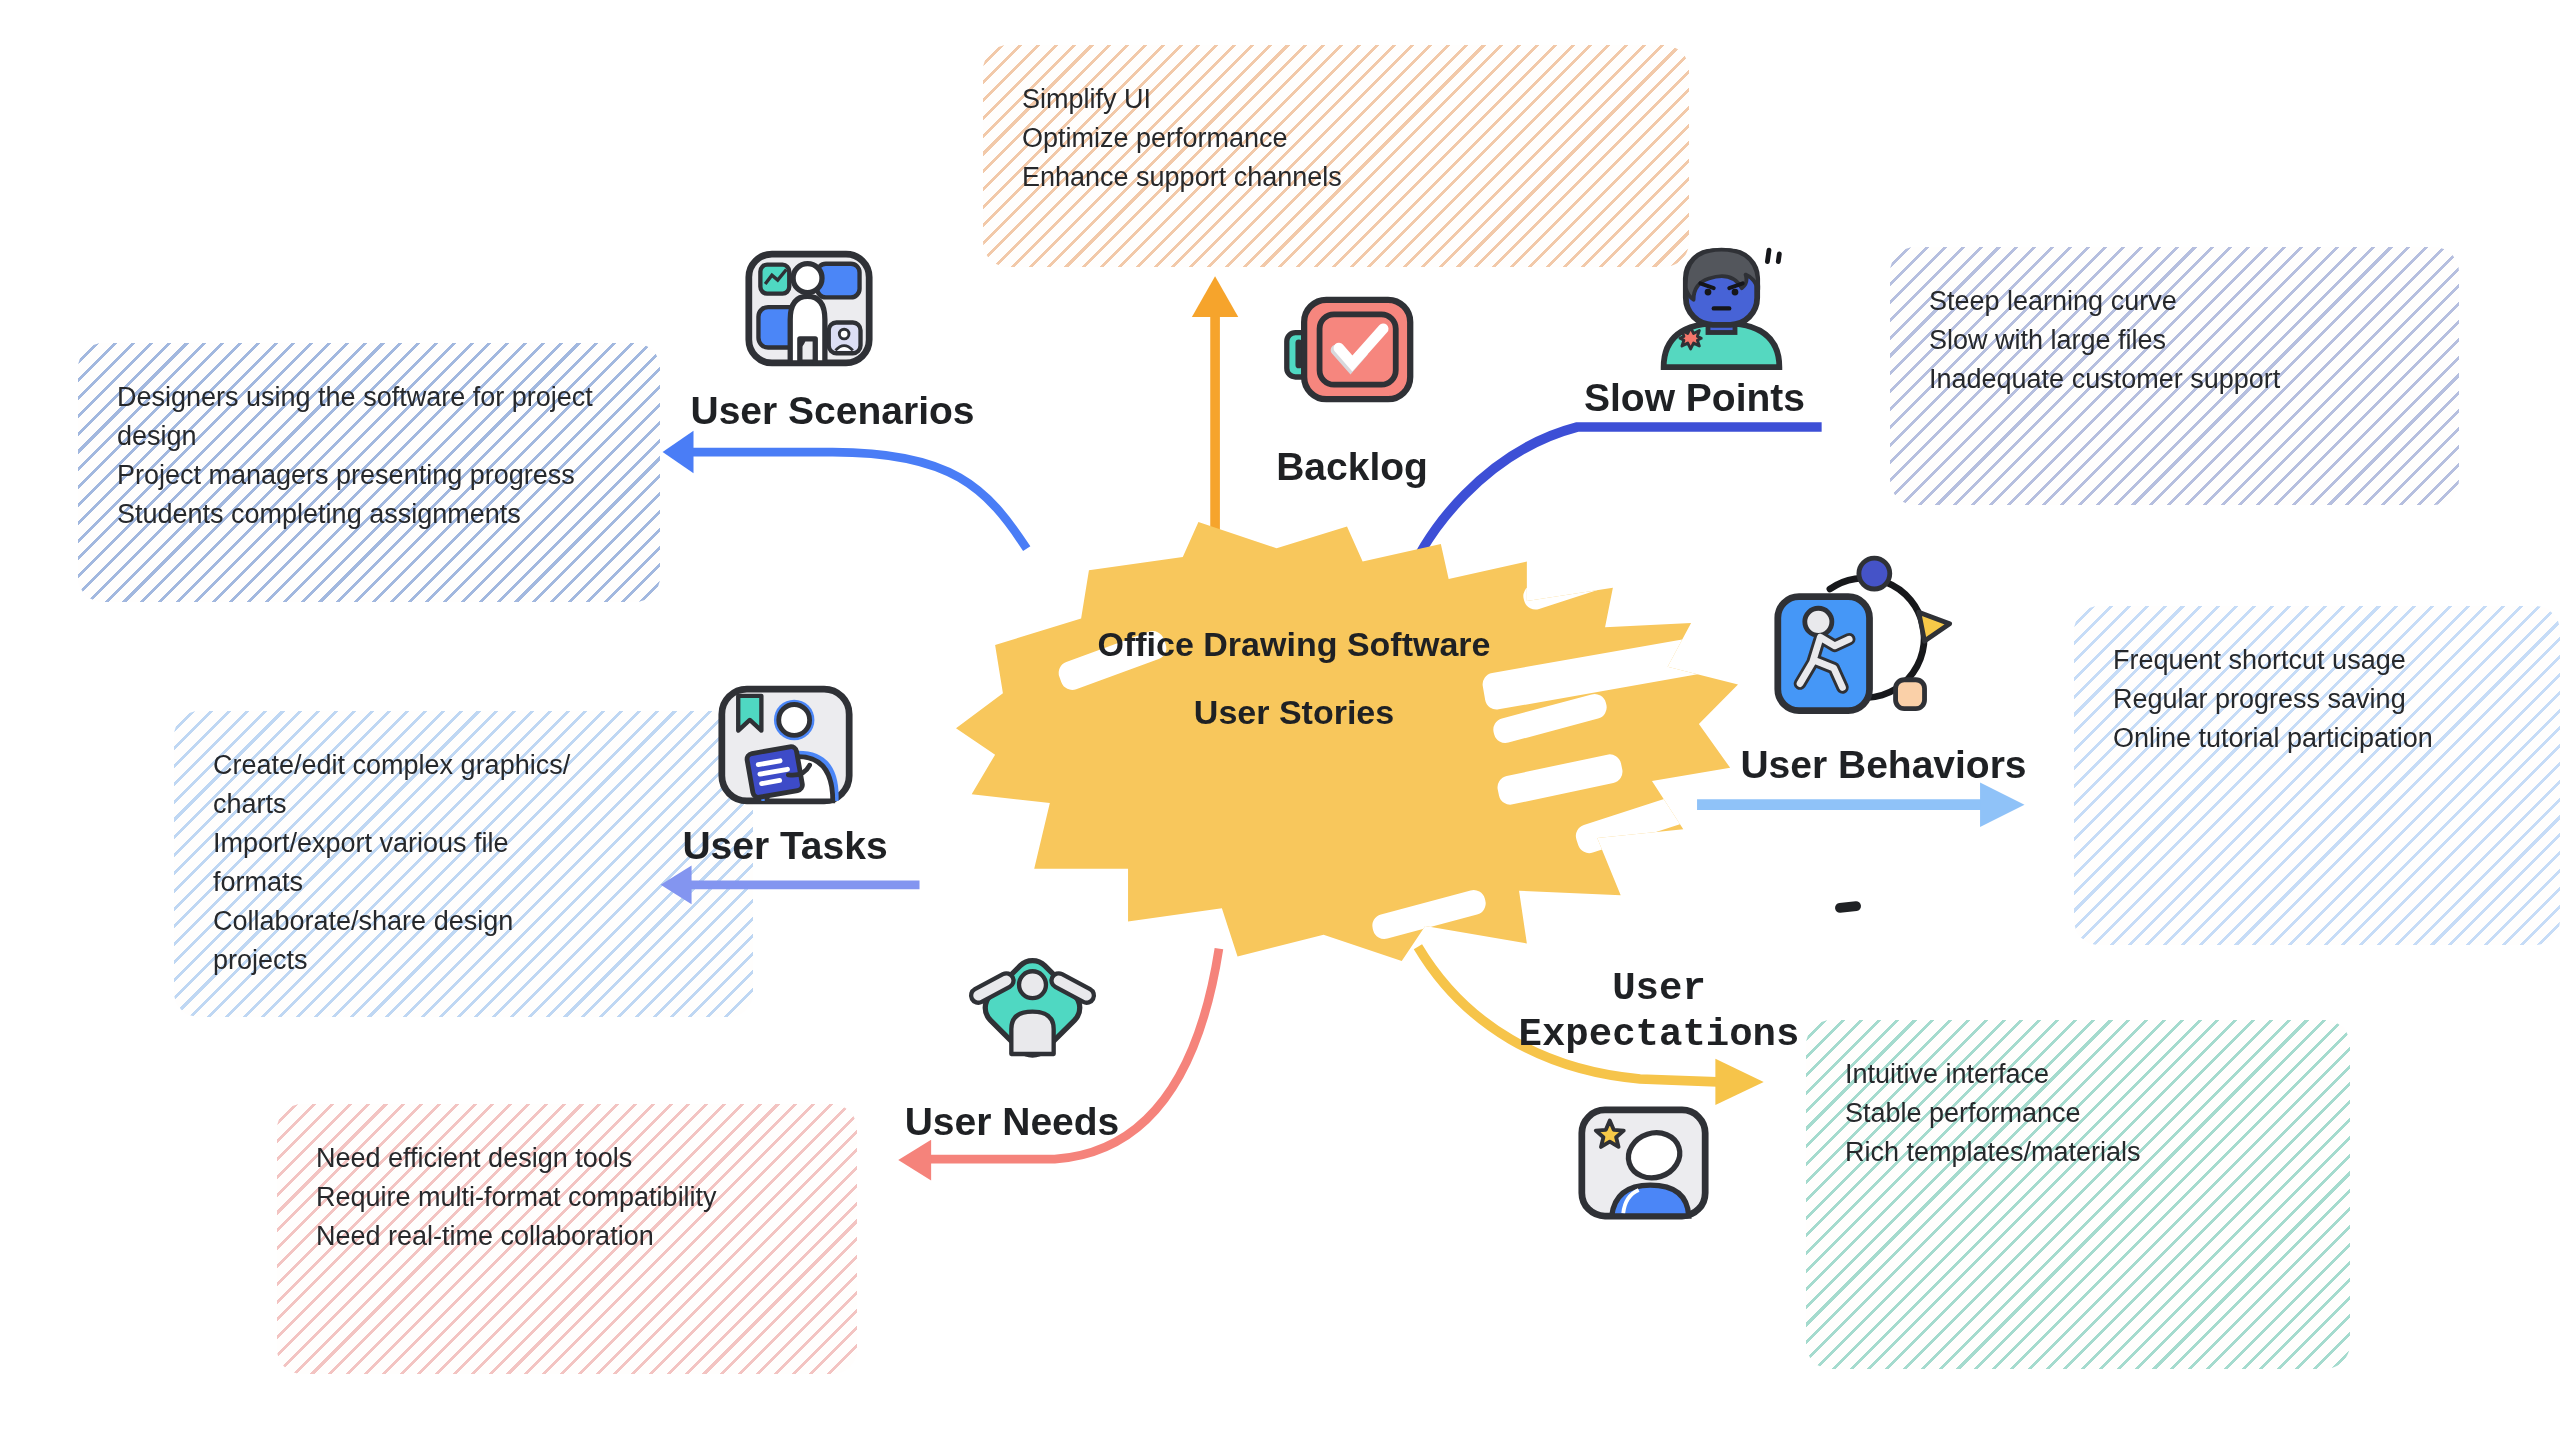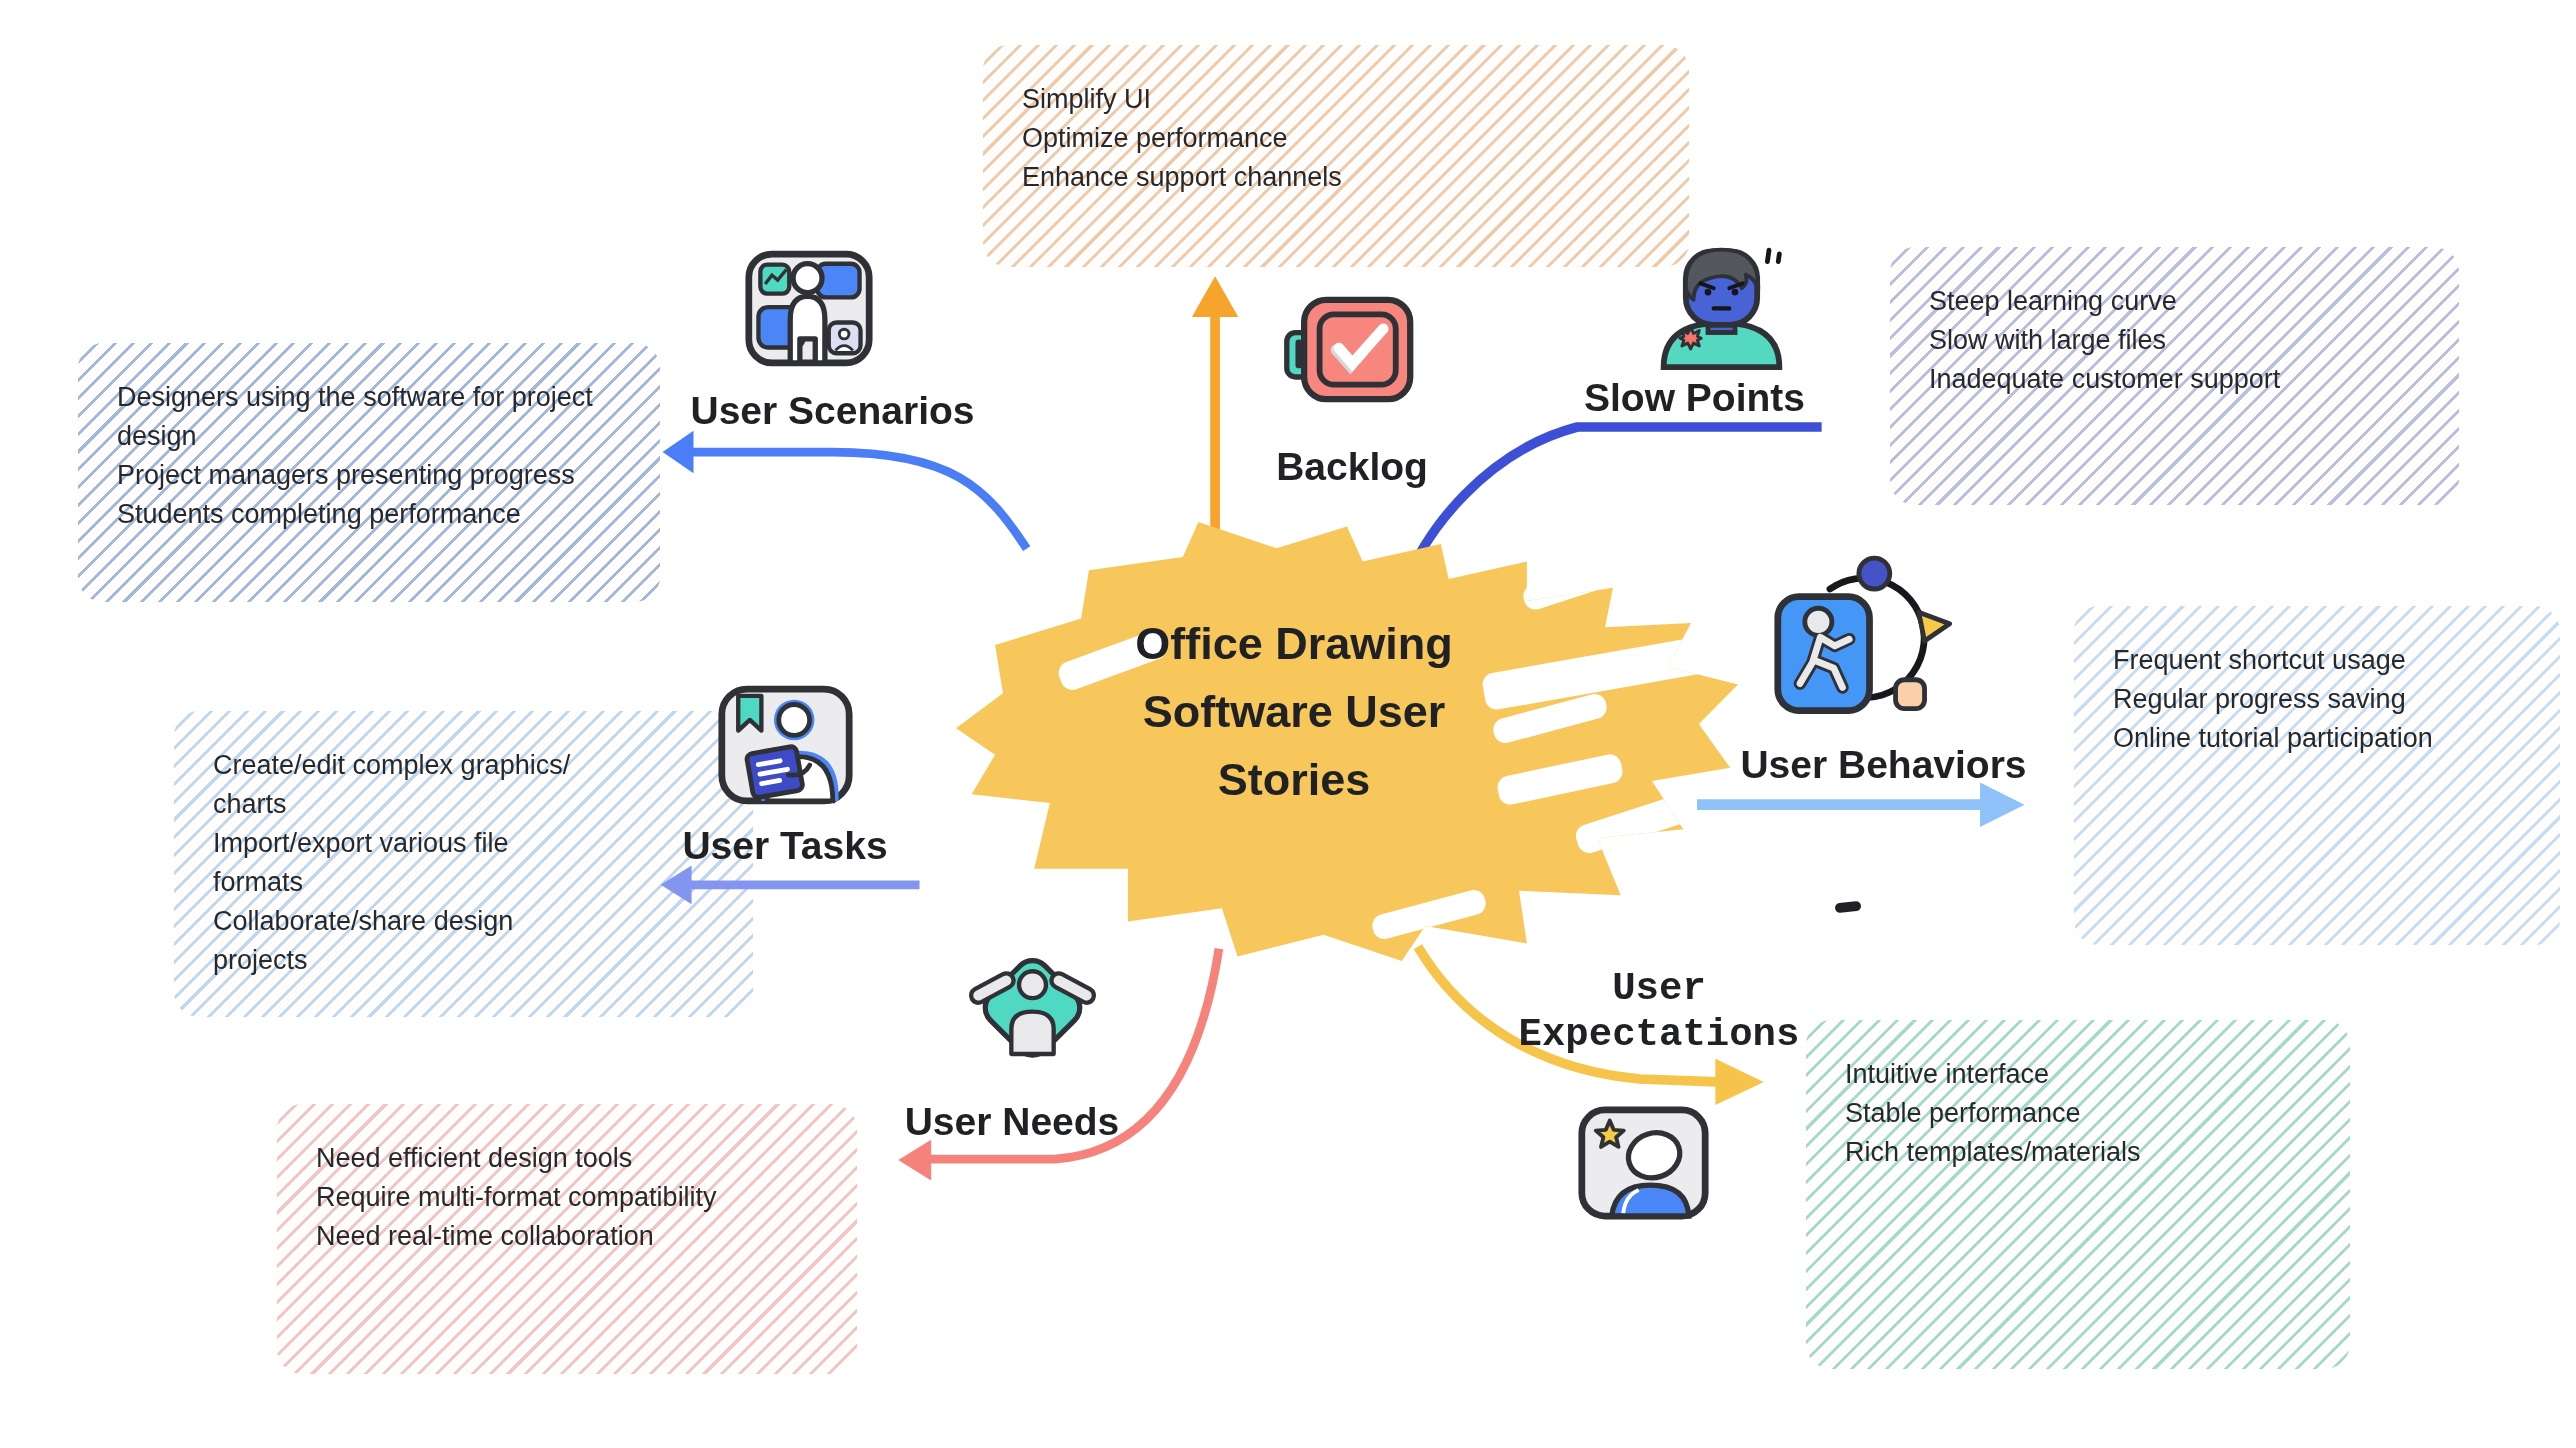--- a/index.html
+++ b/index.html
@@ -13,21 +13,21 @@
   
   .blabel{position:absolute;font-size:39px;font-weight:800;color:#1F2124;text-align:center;line-height:46px;}
   
   .blob{position:absolute;left:956px;top:522px;width:782px;height:439px;background:#F8C75C;
         clip-path:polygon(0% 47%,6% 39%,5% 28%,16% 22%,17% 11%,29% 8%,31% 0%,41% 6%,50% 1%,52% 9%,
           62% 5%,63% 13%,73% 9%,73% 18%,84% 15%,83% 24%,94% 23%,91% 33%,100% 37%,95% 46%,99% 56%,
           89% 59%,93% 70%,82% 72%,85% 85%,72% 84%,73% 96%,60% 92%,57% 100%,47% 94%,36% 99%,34% 88%,
           22% 91%,22% 79%,10% 79%,12% 64%,2% 62%,5% 53%);}
   .slash{position:absolute;background:#ffffff;border-radius:11.6px;}
   .title{position:absolute;left:1072px;top:610px;width:444px;text-align:center;
-         font-size:45px;font-weight:800;line-height:68px;color:#1F2124;z-index:4;}
+         font-size:34px;font-weight:800;line-height:68px;color:#1F2124;z-index:4;}
   .arrows{position:absolute;left:0;top:0;z-index:1;}
   .icon{position:absolute;z-index:5;}
   .z5{z-index:5;}
   .dash-mark{position:absolute;left:1835px;top:902px;width:26px;height:9.7px;border-radius:4.8px;
              background:#1F2124;transform:rotate(-6deg);z-index:5;}
 </style>
 </head>
 <body>
 
 <div class="canvas">
@@ -83,21 +83,21 @@
   <div class="note" style="left:983px;top:45px;width:706px;height:222px;--hc:#F2C9A9;">
     <div class="nline">Simplify UI</div>
     <div class="nline">Optimize performance</div>
     <div class="nline">Enhance support channels</div>
   </div>
 
   <div class="note" style="left:78px;top:343px;width:582px;height:259px;--hc:#A2B8DF;">
     <div class="nline">Designers using the software for project</div>
     <div class="nline">design</div>
     <div class="nline">Project managers presenting progress</div>
-    <div class="nline">Students completing performance</div>
+    <div class="nline">Students completing assignments</div>
   </div>
 
   <div class="note" style="left:174px;top:711px;width:579px;height:306px;--hc:#BFD7F3;">
     <div class="nline">Create/edit complex graphics/</div>
     <div class="nline">charts</div>
     <div class="nline">Import/export various file</div>
     <div class="nline">formats</div>
     <div class="nline">Collaborate/share design</div>
     <div class="nline">projects</div>
   </div>

